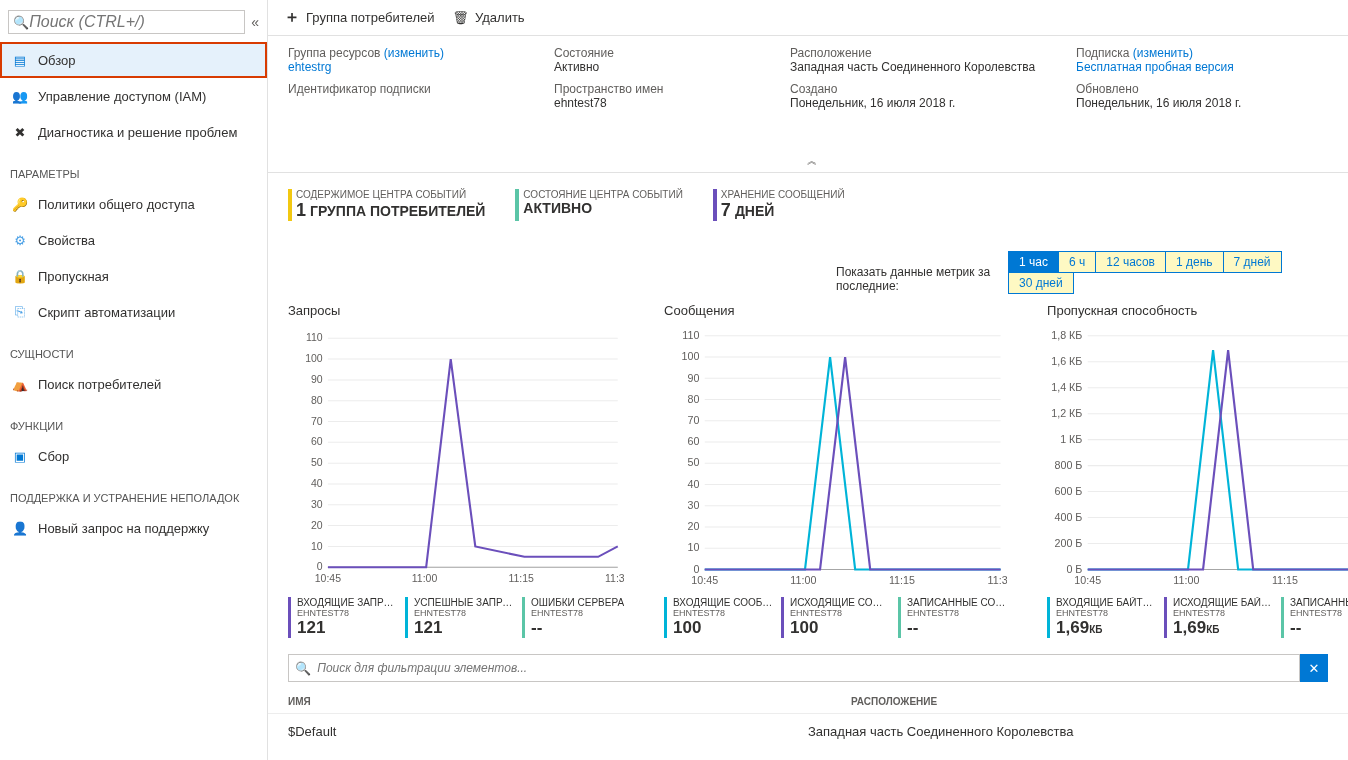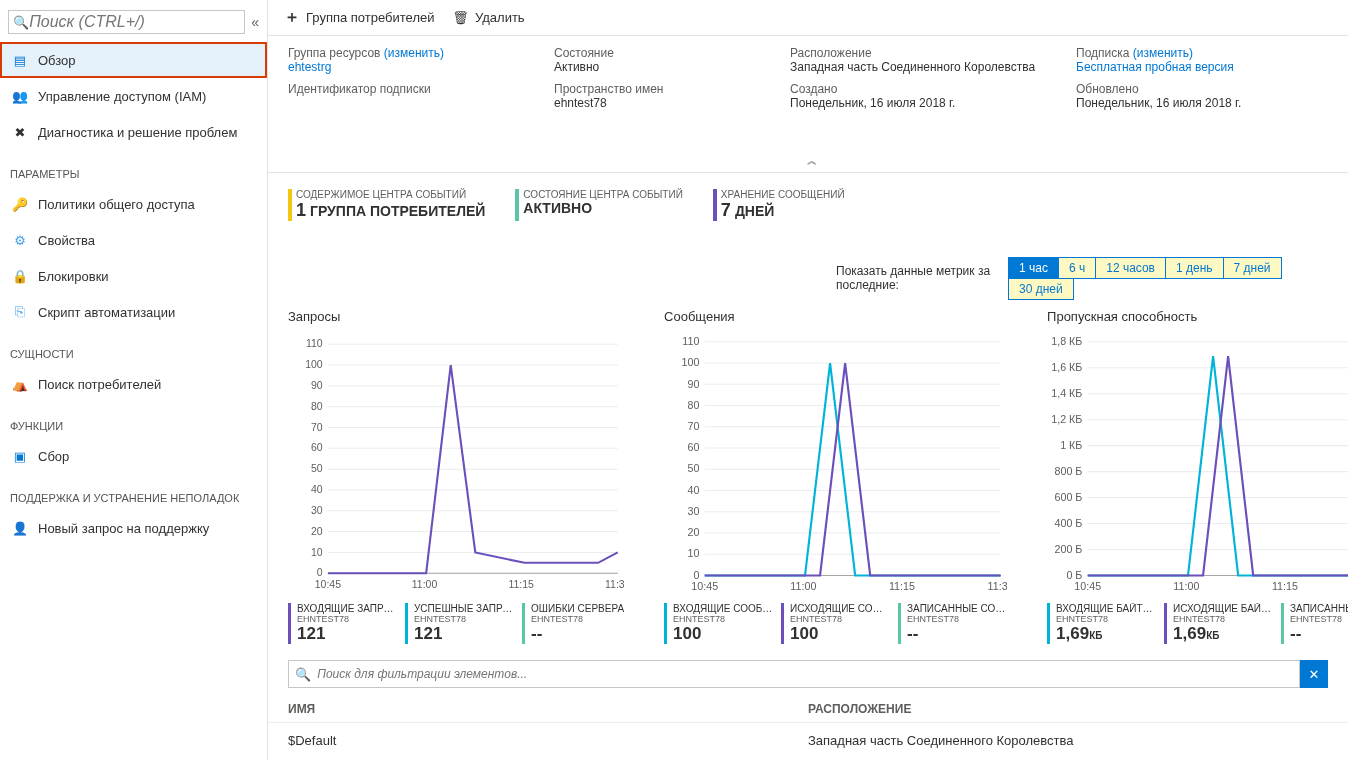--- a/index.html
+++ b/index.html
@@ -21,42 +21,42 @@
 .ess-value { color: #323130; margin-bottom: 8px; }
 .ess-link { color: #0078d4; cursor: pointer; }
 .collapse-ess { grid-column: 1 / -1; text-align: center; color: #605e5c; font-size: 10px; cursor: pointer; }
 .cards { display: flex; align-items: center; padding: 16px 20px 10px 20px; gap: 30px; flex-wrap: wrap; }
 .card { display: flex; align-items: flex-start; gap: 4px; }
 .card-bar { width: 4px; height: 32px; }
 .card-text { display: flex; flex-direction: column; }
 .card-label { font-size: 10px; color: #605e5c; text-transform: uppercase; }
 .card-value { font-size: 14px; font-weight: 600; }
 .card-value b { font-size: 18px; margin-right: 4px; }
-.timespan { display: flex; align-items: center; gap: 12px; margin-left: auto; margin-top: 6px; }
+.timespan { display: flex; align-items: flex-end; gap: 12px; margin-left: auto; }
 .timespan-label { font-size: 12px; max-width: 160px; }
 .seg { display: flex; flex-wrap: wrap; width: 320px; }
 .seg button { border: 1px solid #0078d4; background: #fef9c3; color: #0078d4; font-size: 12px; padding: 3px 10px; cursor: pointer; margin: 0 -1px -1px 0; }
 .seg button.active { background: #0078d4; color: #fff; }
 .charts { display: flex; padding: 0 20px; gap: 40px; }
 .chart-col { flex: 1; }
 .chart-title { font-size: 13px; margin-bottom: 10px; }
 .chart-svg { width: 100%; height: 260px; }
 .legends { display: flex; gap: 8px; margin-top: 6px; }
 .legend { display: flex; gap: 6px; flex: 1; }
 .legend-bar { width: 3px; }
 .legend-text { display: flex; flex-direction: column; font-size: 10px; overflow: hidden; }
 .legend-label { white-space: nowrap; overflow: hidden; text-overflow: ellipsis; max-width: 100px; }
 .legend-sub { color: #605e5c; font-size: 9px; }
 .legend-val { font-size: 17px; font-weight: 600; }
 .legend-val small { font-size: 10px; }
 .filter-row { display: flex; margin: 16px 20px 8px 20px; }
 .filter-box { flex: 1; border: 1px solid #c8c6c4; height: 28px; display: flex; align-items: center; padding: 0 6px; gap: 6px; }
 .filter-box input { border: none; outline: none; width: 100%; font-style: italic; color: #767676; font-size: 12px; }
 .filter-x { width: 28px; height: 28px; background: #0078d4; color: #fff; display: flex; align-items: center; justify-content: center; cursor: pointer; }
-.grid-header { display: flex; padding: 6px 20px; font-size: 12px; font-weight: 600; text-transform: uppercase; color: #605e5c; }
+.grid-header { display: flex; padding: 6px 20px; font-size: 10px; font-weight: 600; text-transform: uppercase; color: #605e5c; gap: 43px; }
 .grid-header > div:first-child { width: 520px; }
 .grid-row { display: flex; padding: 10px 20px; border-top: 1px solid #ededed; font-size: 13px; }
 .grid-row > div:first-child { width: 520px; }
 svg text { font-size: 10px; fill: #605e5c; }
 svg path.series { fill: none; stroke-width: 2; }
 </style>
 </head>
 <body>
 
 <div class="sidebar">
@@ -83,21 +83,21 @@
   <div class="nav-item">
     <span class="nav-icon" style="color:#f2c811">🔑</span>
     <span>Политики общего доступа</span>
   </div>
   <div class="nav-item">
     <span class="nav-icon" style="color:#4aa0e6">⚙</span>
     <span>Свойства</span>
   </div>
   <div class="nav-item">
     <span class="nav-icon">🔒</span>
-    <span>Блокировки</span>
+    <span>Пропускная</span>
   </div>
   <div class="nav-item">
     <span class="nav-icon" style="color:#4aa0e6">⎘</span>
     <span>Скрипт автоматизации</span>
   </div>
   <div class="section-header">СУЩНОСТИ</div>
   <div class="nav-item">
     <span class="nav-icon" style="color:#0078d4">⛺</span>
     <span>Поиск потребителей</span>
   </div>

